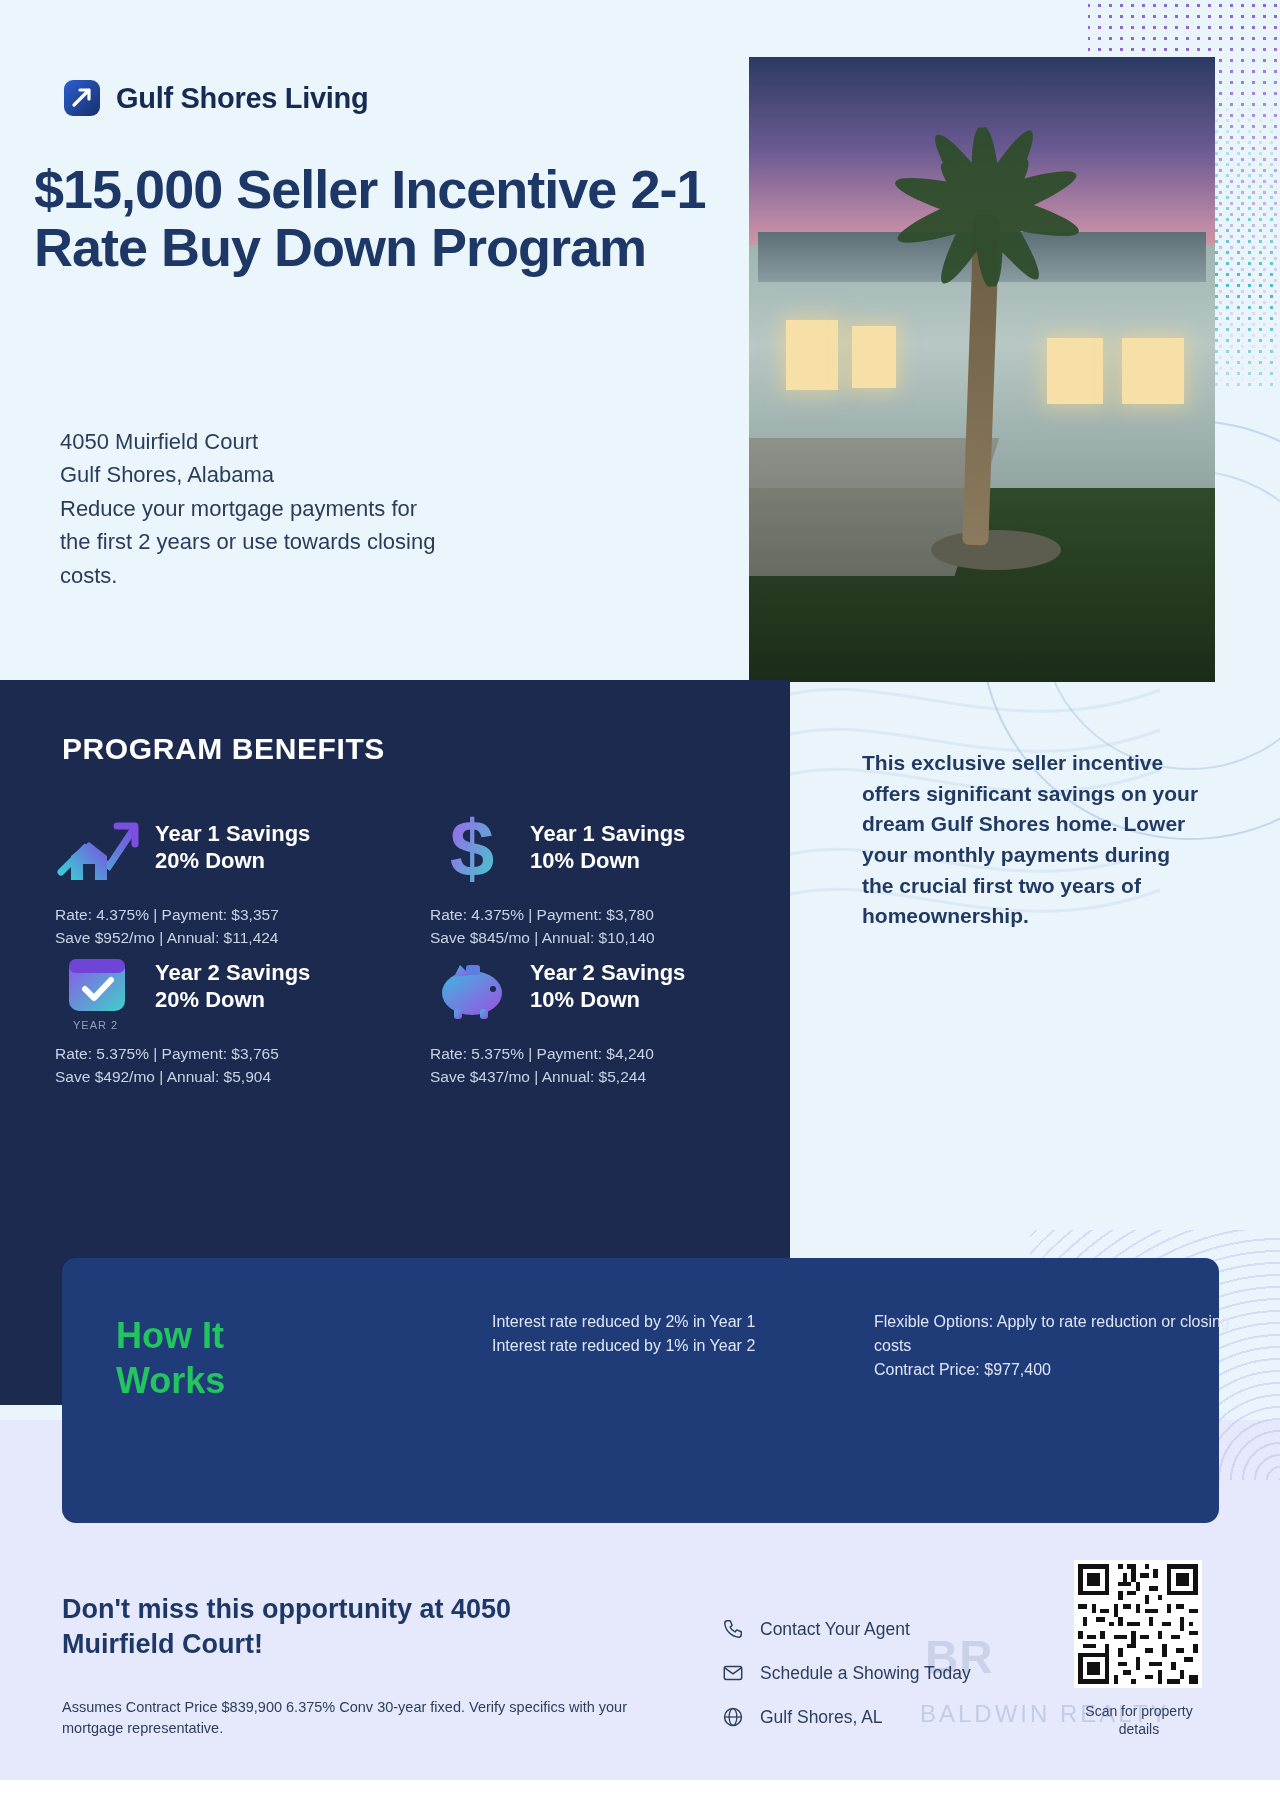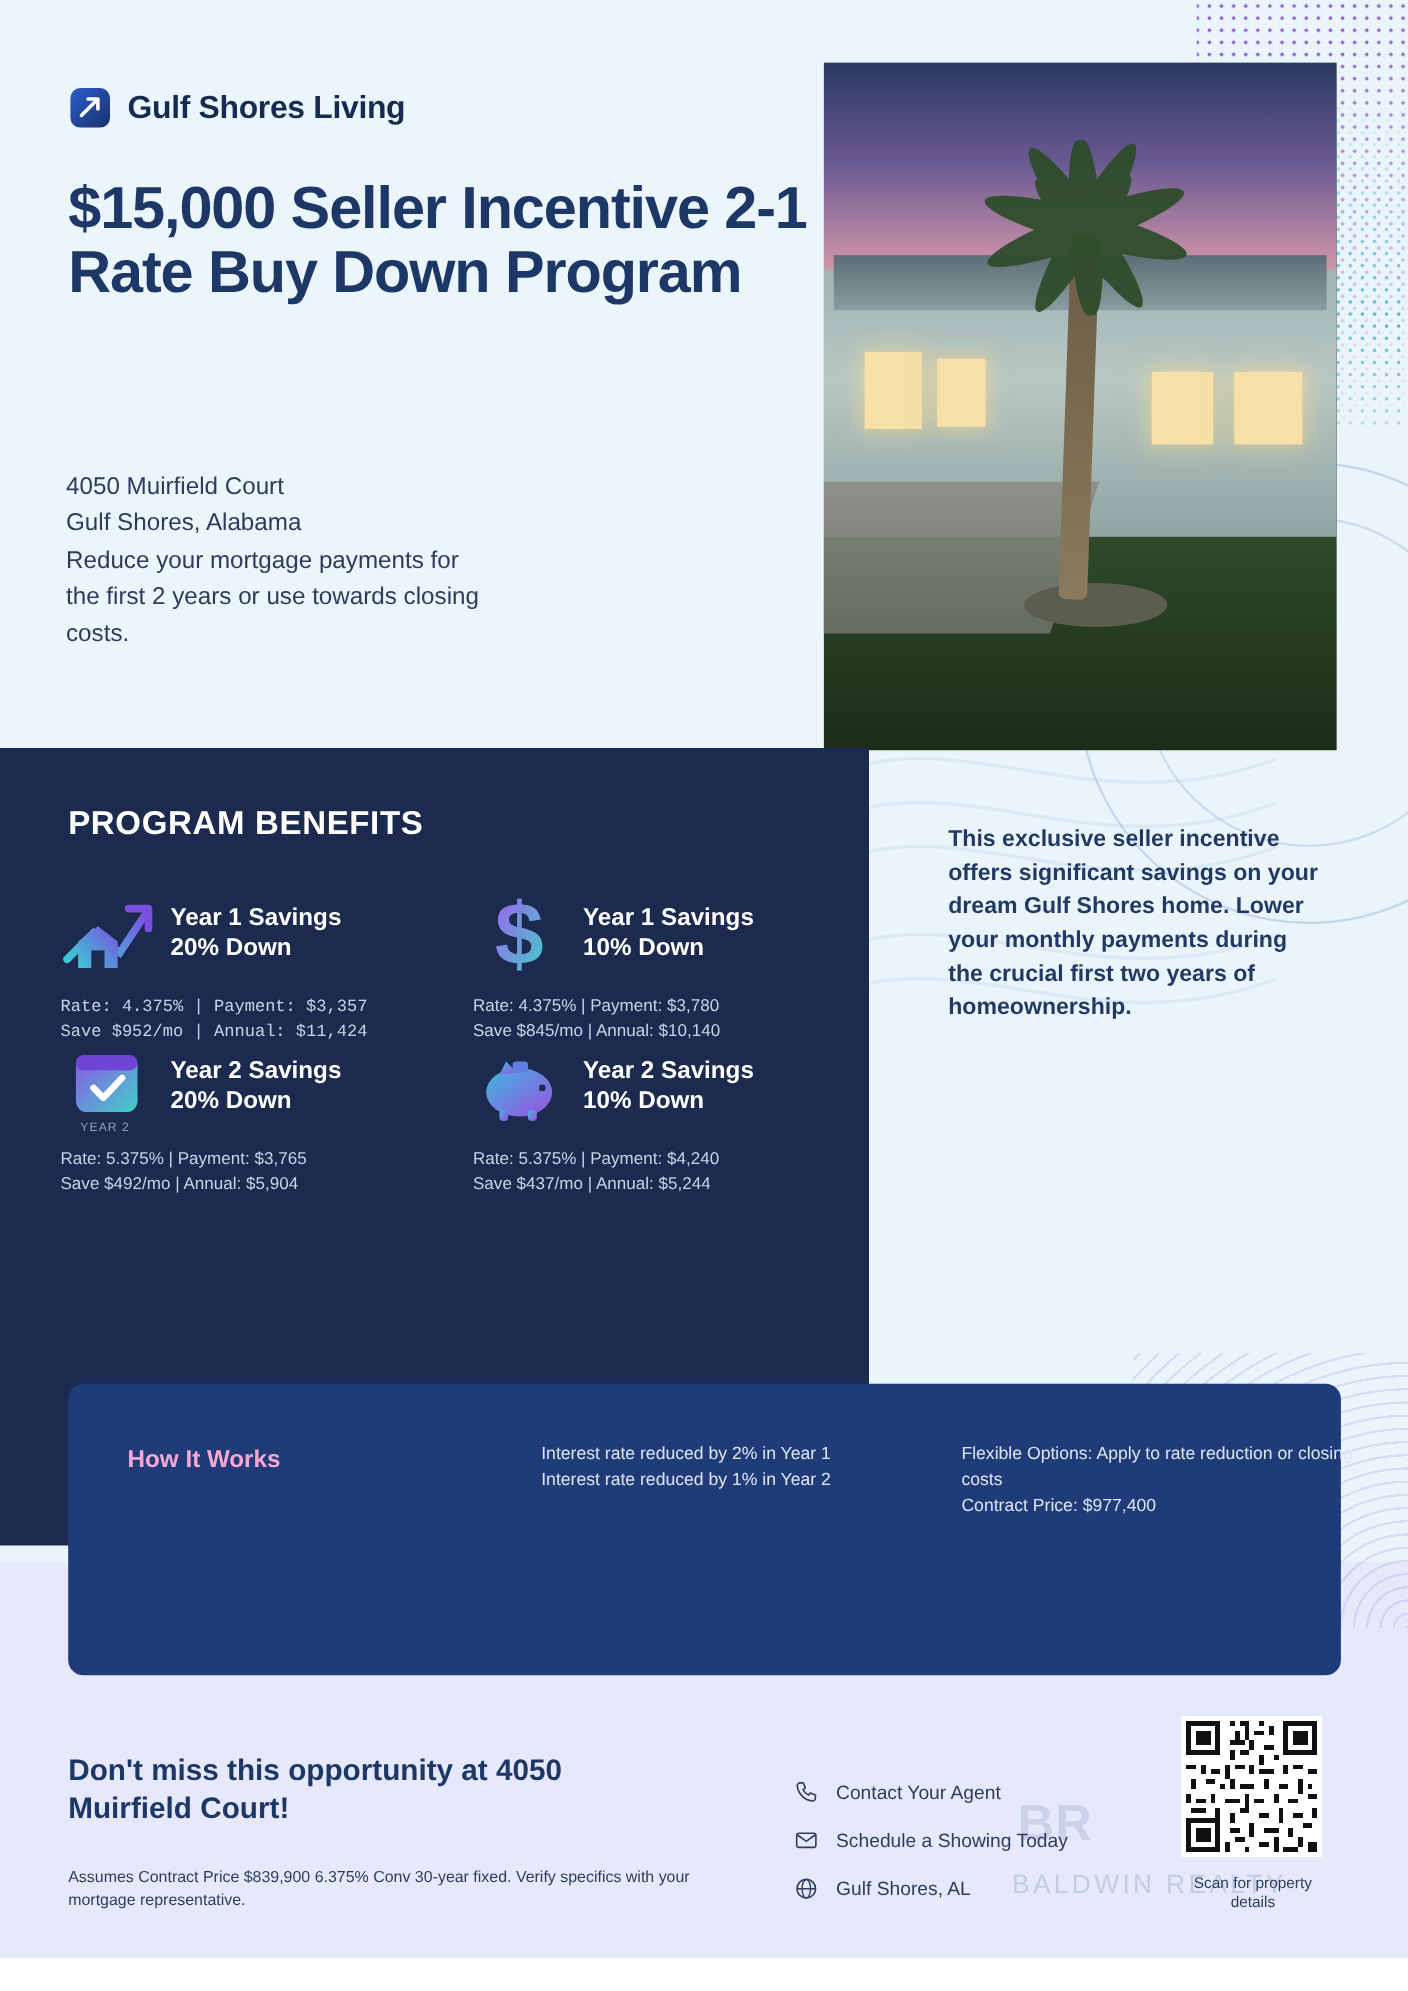--- a/index.html
+++ b/index.html
@@ -202,21 +202,21 @@
   
   .hiw {
     position: absolute;
     left: 62px; top: 1258px;
     width: 1157px; height: 265px;
     background: #1f3b78;
     border-radius: 14px;
   }
   .hiw-title {
     position: absolute; left: 54px; top: 55px;
-    font-size: 22px; font-weight: bold; color: #f9a8d4; line-height: 1.26;
+    font-size: 36px; font-weight: bold; color: #22c55e; line-height: 1.26;
     width: 200px;
   }
   .hiw-col1 {
     position: absolute; left: 430px; top: 52px; width: 330px;
     font-size: 16px; line-height: 1.5; color: #dfe7f7;
   }
   .hiw-col2 {
     position: absolute; left: 812px; top: 52px; width: 370px;
     font-size: 16px; line-height: 1.5; color: #dfe7f7;
   }
@@ -295,21 +295,21 @@
             <stop offset="0%" stop-color="#2c5fd1"></stop>
             <stop offset="100%" stop-color="#17306b"></stop>
           </linearGradient>
         </defs>
         <rect x="2" y="2" width="36" height="36" rx="9" fill="url(#lg1)"></rect>
         <path d="M12 27 L27 12 M27 12 H18 M27 12 V21" stroke="#ffffff" stroke-width="3.2" fill="none" stroke-linecap="round" stroke-linejoin="round"></path>
       </svg>
       <div class="brand-name">Gulf Shores Living</div>
     </div>
 
-    <div class="headline" style="padding-left:62px">$15,000 Seller Incentive 2-1 Rate Buy Down Program</div>
+    <div class="headline" style="padding-left:34px">$15,000 Seller Incentive 2-1 Rate Buy Down Program</div>
 
     <div class="addr-block" style="white-space:pre-line;">4050 Muirfield Court
 Gulf Shores, Alabama
 Reduce your mortgage payments for
 the first 2 years or use towards closing
 costs.</div>
 
     <div class="hero-photo">
       <div class="photo-sky"></div>
       <div class="photo-house"></div>
@@ -352,21 +352,21 @@
               </linearGradient>
             </defs>
             <path d="M6 62 L30 38 L54 56 L78 20" stroke="url(#g1)" stroke-width="7" fill="none" stroke-linecap="round"></path>
             <path d="M62 16 H80 V34" stroke="#7b4fe0" stroke-width="7" fill="none" stroke-linecap="round" stroke-linejoin="round"></path>
             <path d="M16 70 V46 L34 32 L52 46 V70 Z" fill="url(#g1)"></path>
             <rect x="28" y="54" width="12" height="16" fill="#1b2a4e"></rect>
           </svg>
           <div class="card-title" style="white-space:pre-line;">Year 1 Savings
 20% Down</div>
         </div>
-        <div class="card-lines" style="white-space:pre-line;font-family:Liberation Mono, monospace;">Rate: 4.375% | Payment: $3,357
+        <div class="card-lines" style="white-space:pre-line;">Rate: 4.375% | Payment: $3,357
 Save $952/mo | Annual: $11,424</div>
       </div>
 
       <div class="card">
         <div class="card-head">
           <svg class="card-icon" viewBox="0 0 84 74">
             <defs>
               <linearGradient id="g2" x1="0" y1="0" x2="1" y2="1">
                 <stop offset="0%" stop-color="#a45bf0"></stop>
                   <stop offset="100%" stop-color="#3fd0c8"></stop>

